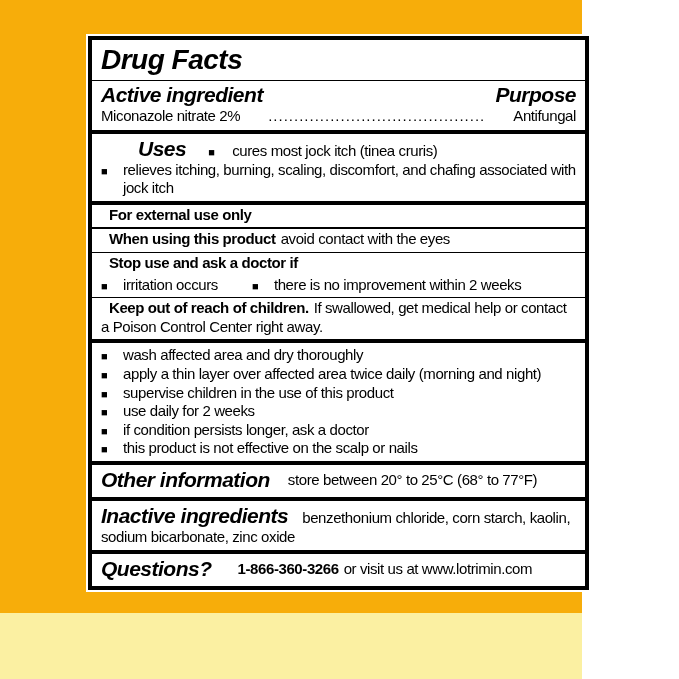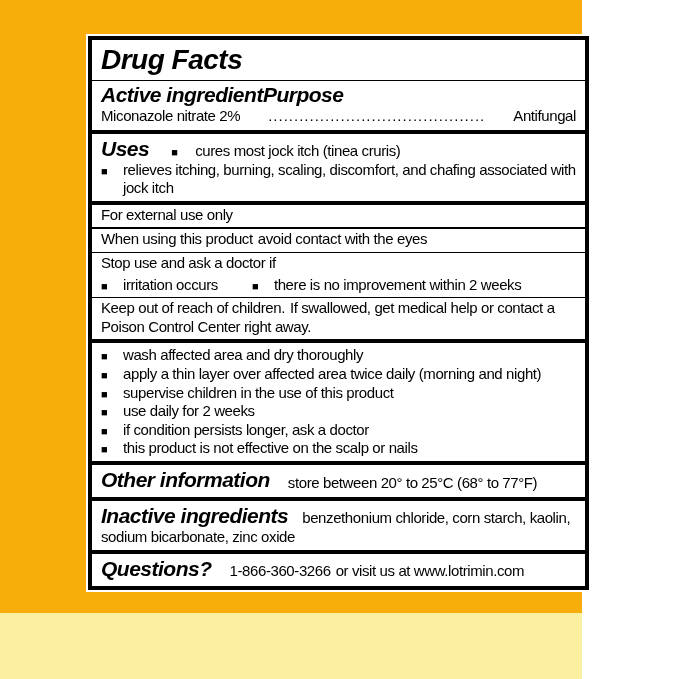--- a/index.html
+++ b/index.html
@@ -22,47 +22,47 @@
   
   .title{
     font-style:italic;font-weight:bold;font-size:28px;letter-spacing:-0.5px;
     padding:5px 9px 4px 9px;line-height:1.1;
   }
   .sec-h{
     font-style:italic;font-weight:bold;font-size:21px;letter-spacing:-0.5px;
     line-height:1.15;
   }
   .body-t{font-size:15px;letter-spacing:-0.4px;line-height:1.24;}
-  .bold{font-weight:normal;}
+  .bold{font-weight:bold;margin-left:8px;}
   .rest{margin-left:5px;}
   .rest-wide{margin-left:14px;}
   
   .hairline{border-top:1.5px solid var(--ink);}
   .divider{height:2px;border-top:1.5px solid var(--ink);border-bottom:3.5px solid var(--ink);}
   
   .pad{padding:3px 9px;}
   
-  .ai-head{display:flex;justify-content:flex-start;align-items:baseline;padding:2px 9px 0 9px;}
+  .ai-head{display:flex;justify-content:space-between;align-items:baseline;padding:2px 9px 0 9px;}
   .ai-line{display:flex;align-items:baseline;padding:0 9px 4px 9px;gap:28px;}
   .ai-name{white-space:nowrap;}
   .dots{flex:1;overflow:hidden;white-space:nowrap;letter-spacing:1px;}
   .ai-purpose{white-space:nowrap;}
   
   .b-row{display:flex;align-items:baseline;}
   .bullet{flex:0 0 22px;font-size:11px;text-align:left;}
   .b-text{flex:1;}
   .uses-first{display:flex;align-items:baseline;}
-  .uses-first .sec-h{margin-right:22px;}
+  .uses-first .sec-h{margin-right:22px;margin-left:37px;}
   .uses-first .bullet{flex:0 0 24px;}
   
   .w-row{padding:1px 9px 3px 9px;}
   .stop-items{display:flex;align-items:baseline;column-gap:34px;padding:0 9px 3px 9px;}
   .stop-items .pair{display:flex;align-items:baseline;}
   
-  .inline-row{display:flex;align-items:flex-end;column-gap:18px;padding:3px 9px 5px 9px;}
+  .inline-row{display:flex;align-items:center;column-gap:18px;padding:3px 9px 5px 9px;}
   .q-text{white-space:nowrap;}
 </style>
 </head>
 <body>
 
 <div class="stage">
   <div class="bg-bottom"></div>
 
   <div class="panel">
 

